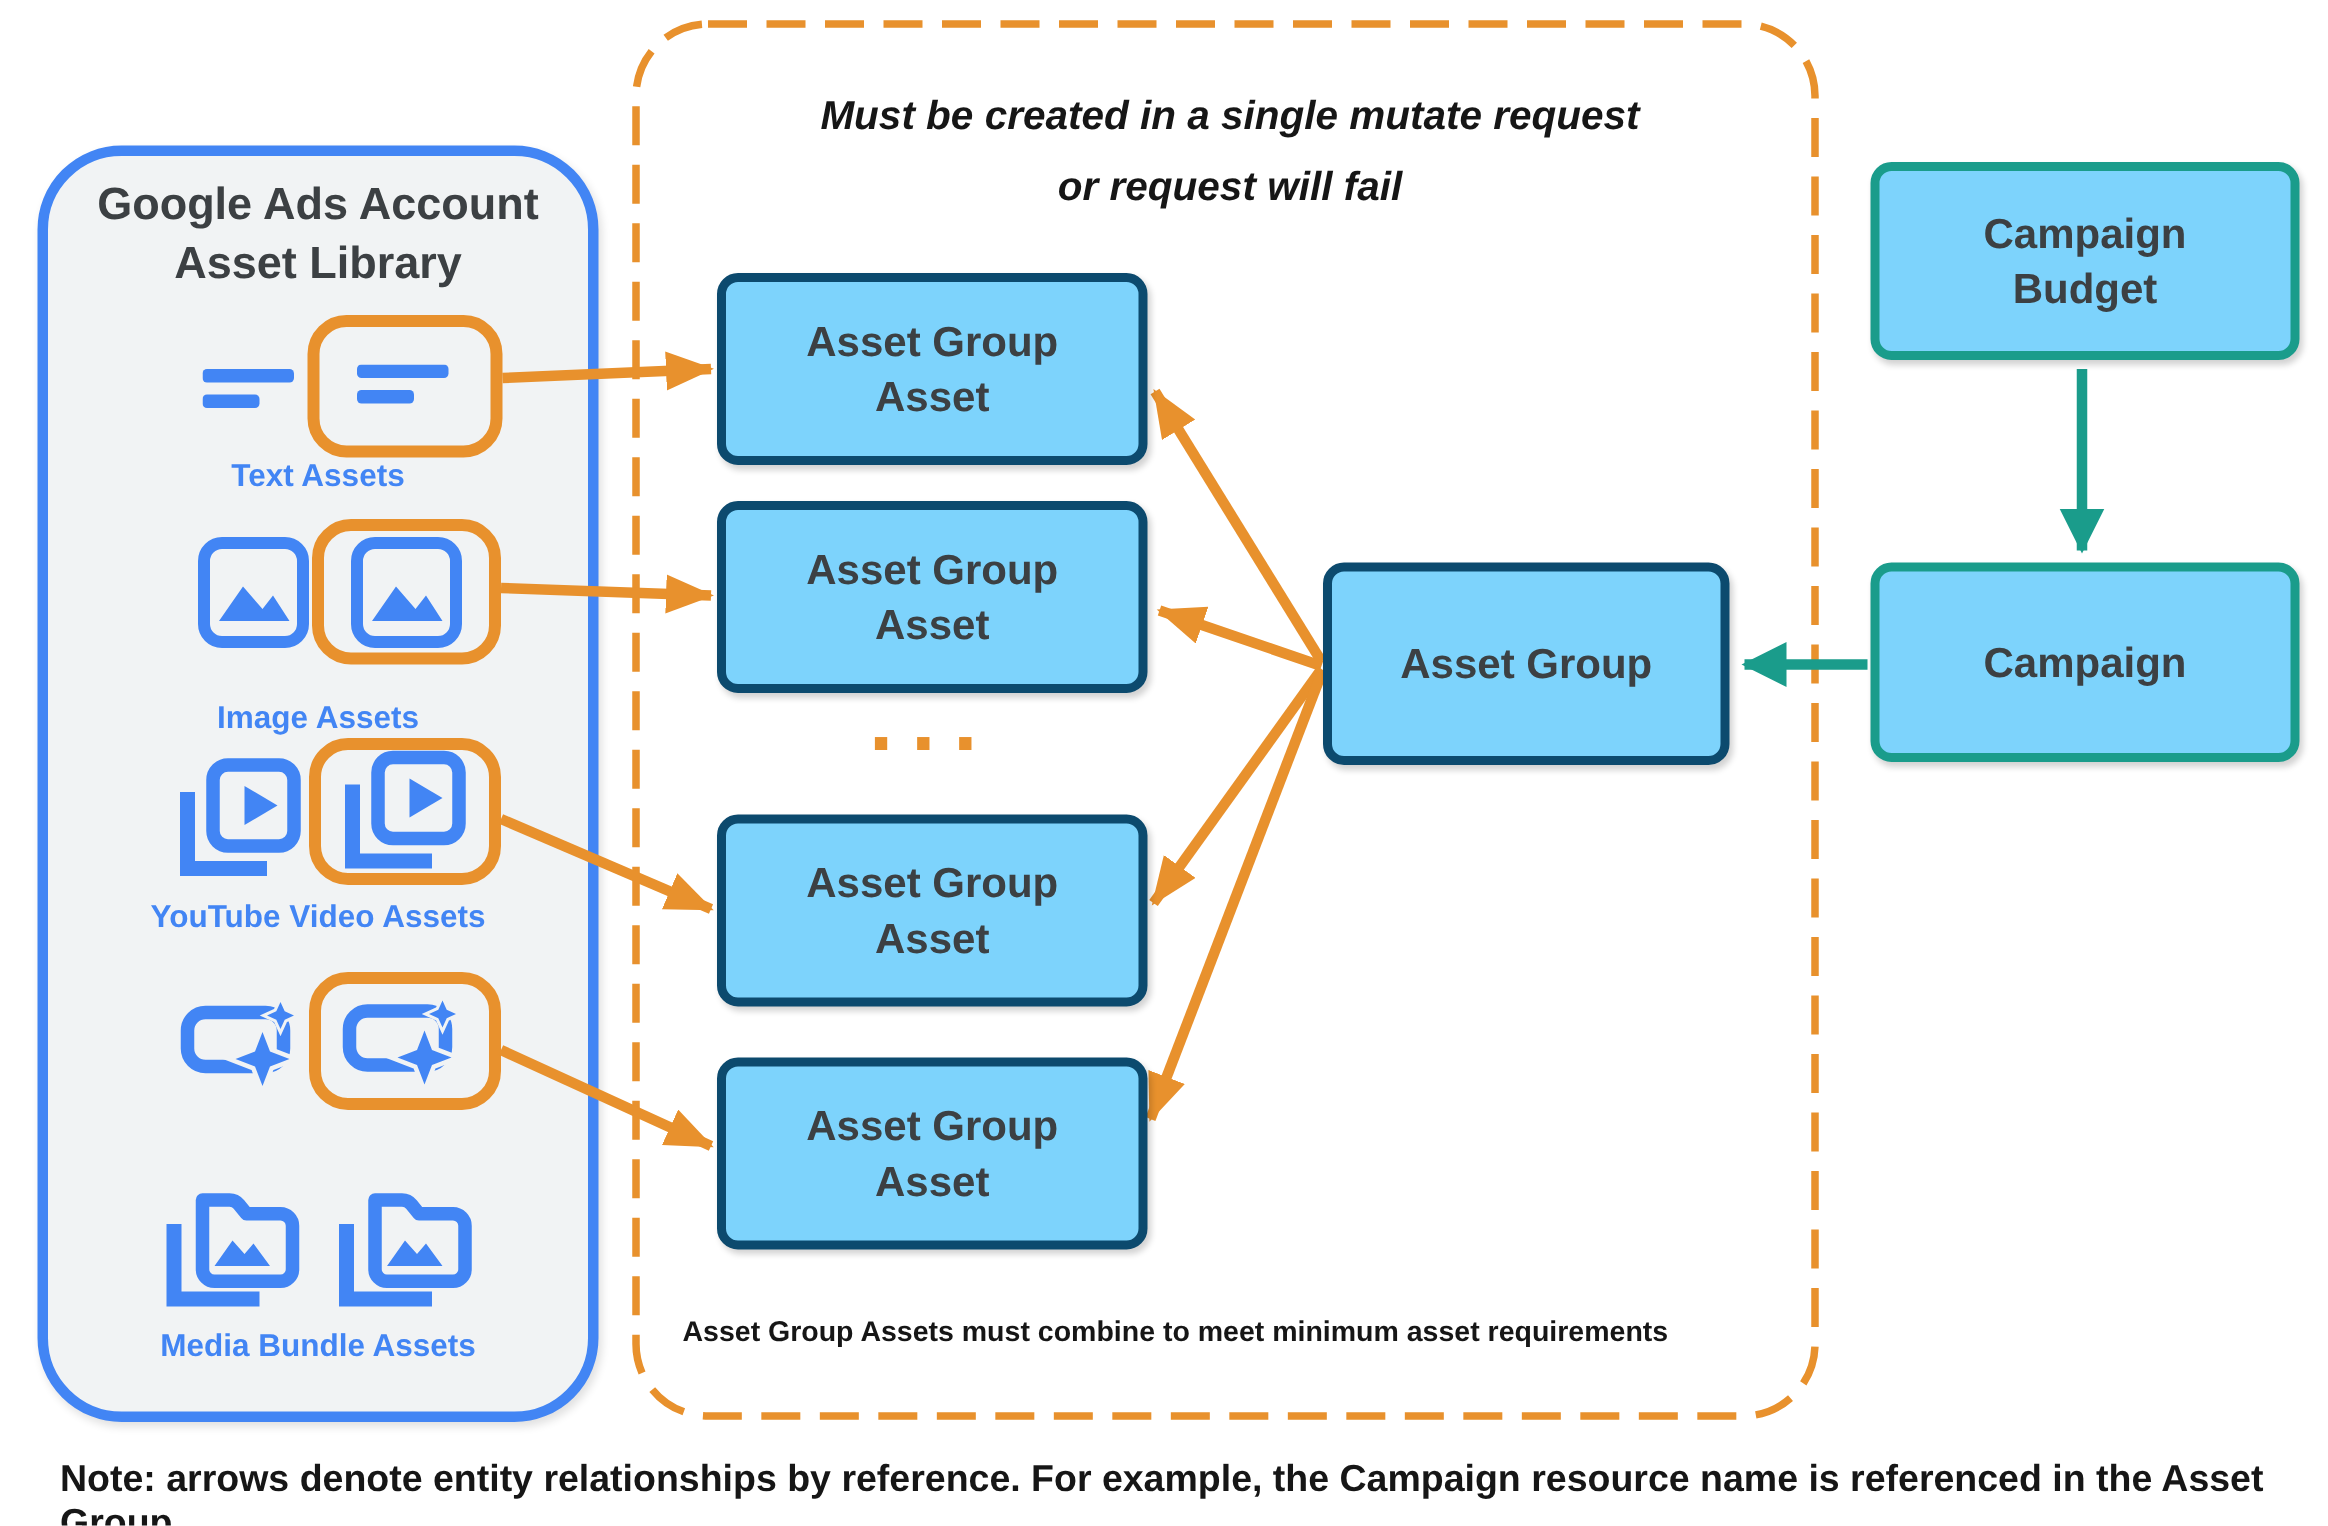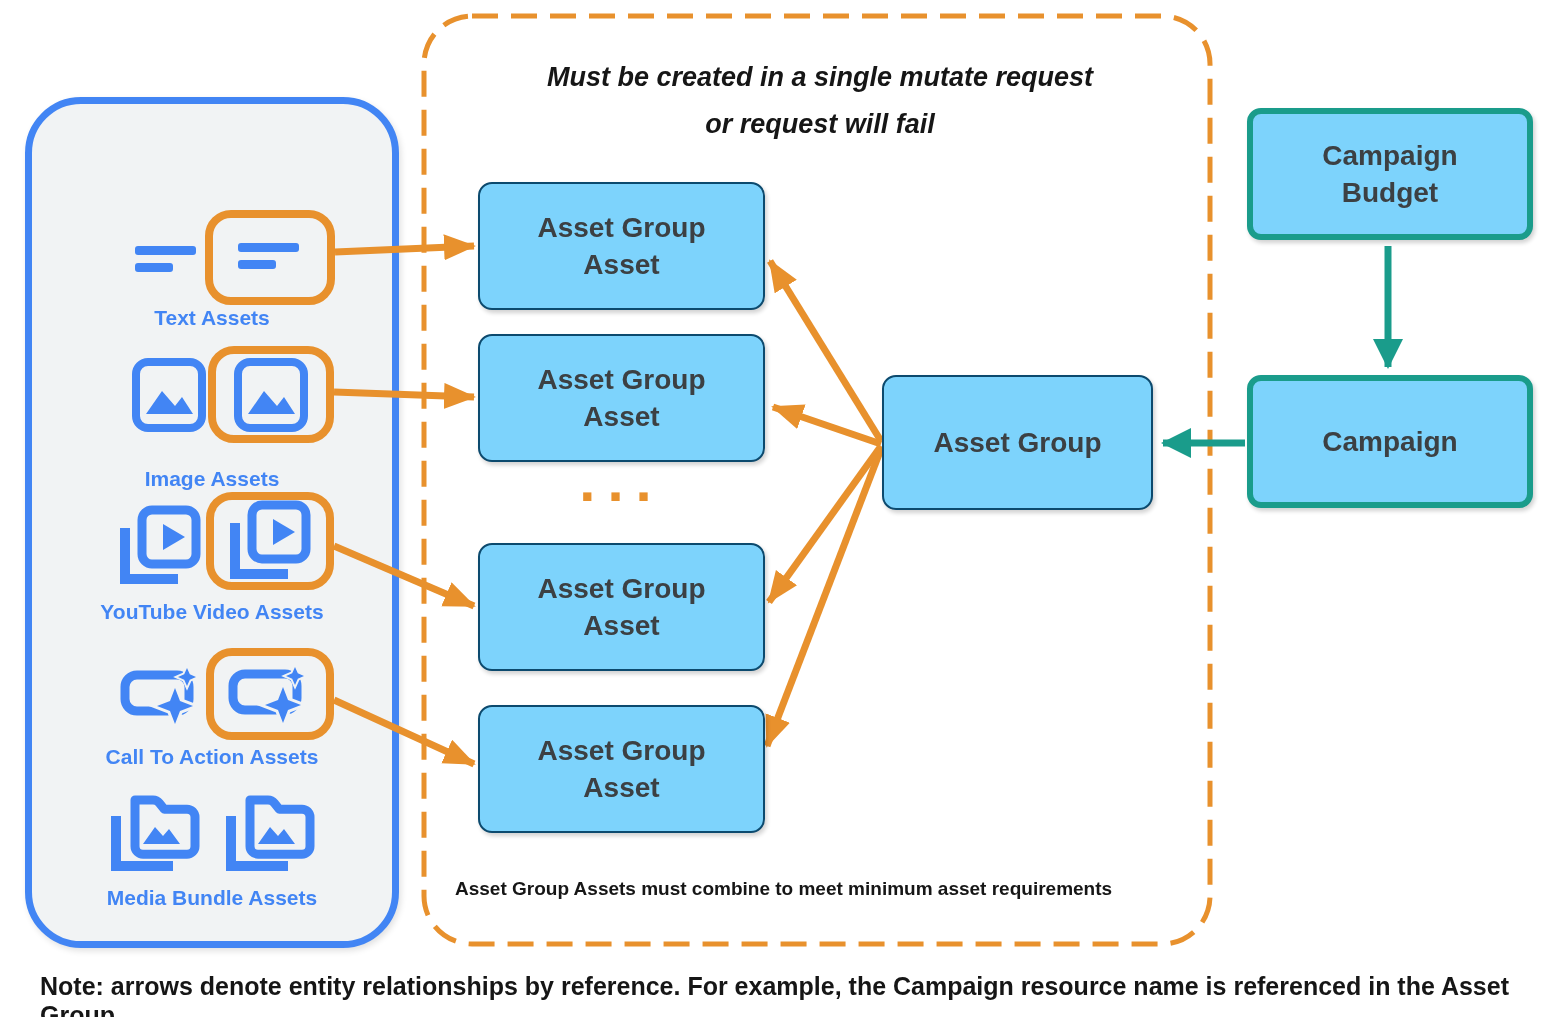--- a/index.html
+++ b/index.html
@@ -16,41 +16,43 @@
          font-weight:bold;font-size:21px;color:#4285f4;}
   .icon-box{position:absolute;box-sizing:border-box;border:8px solid #e8912d;border-radius:26px;
          display:flex;align-items:center;justify-content:center;}
   .ic{position:absolute;display:block;}
 
   
   .node{position:absolute;box-sizing:border-box;background:#7dd3fc;border-radius:14px;
         display:flex;align-items:center;justify-content:center;text-align:center;
         font-weight:bold;color:#3c4043;font-size:28px;line-height:37px;white-space:pre-line;
         box-shadow:2px 3px 4px rgba(0,0,0,0.18);}
-  .orange-node{border:2px solid #0c4a6e;}
+  .orange-node{border:6px solid #0c4a6e;}
   .teal-node{border:6px solid #1a9c8b;}
 
   .mutate-title{position:absolute;left:450px;top:54px;width:740px;text-align:center;
         font-style:italic;font-weight:bold;font-size:27px;line-height:47px;color:#161616;
         white-space:pre-line;}
   .ellipsis{position:absolute;left:478px;top:452px;width:287px;text-align:center;
         font-weight:900;font-size:58px;line-height:58px;letter-spacing:12px;color:#e8912d;}
   .footnote{position:absolute;left:455px;top:878px;width:726px;text-align:left;
         font-weight:bold;font-size:19px;color:#161616;}
   .note{position:absolute;left:40px;top:972px;width:1480px;text-align:left;
         font-weight:bold;font-size:25px;color:#161616;}
 
   svg.arrows{position:absolute;left:0;top:0;width:1552px;height:1017px;}
 </style>
 </head>
 <body>
 
 <div class="stage">
 
   <div class="panel">
+    <div class="panel-title">Google Ads Account
+Asset Library</div>
 
     <svg class="ic" style="left:103px;top:142px" width="64" height="30" viewBox="0 0 64 30">
       <rect x="0" y="0" width="61" height="9" rx="3" fill="#4285f4"></rect>
       <rect x="0" y="17" width="38" height="9" rx="3" fill="#4285f4"></rect>
     </svg>
     <div class="icon-box" style="left:173px;top:106px;width:130px;height:95px">
       <svg width="64" height="30" viewBox="0 0 64 30">
         <rect x="0" y="0" width="61" height="9" rx="3" fill="#4285f4"></rect>
         <rect x="0" y="17" width="38" height="9" rx="3" fill="#4285f4"></rect>
       </svg>
@@ -88,21 +90,20 @@
       <path d="M55,28 L60,41 L73,46 L60,51 L55,64 L50,51 L37,46 L50,41 Z" fill="#4285f4" stroke="#f1f3f4" stroke-width="6" paint-order="stroke"></path>
       <path d="M67,8 L69.8,14.2 L76,17 L69.8,19.8 L67,26 L64.2,19.8 L58,17 L64.2,14.2 Z" fill="#4285f4" stroke="#f1f3f4" stroke-width="4" paint-order="stroke"></path>
     </svg>
     <div class="icon-box" style="left:174px;top:544px;width:128px;height:92px">
       <svg width="84" height="70" viewBox="0 0 84 70">
         <rect x="5" y="15" width="64" height="36" rx="12" fill="none" stroke="#4285f4" stroke-width="9"></rect>
         <path d="M55,28 L60,41 L73,46 L60,51 L55,64 L50,51 L37,46 L50,41 Z" fill="#4285f4" stroke="#f1f3f4" stroke-width="6" paint-order="stroke"></path>
         <path d="M67,8 L69.8,14.2 L76,17 L69.8,19.8 L67,26 L64.2,19.8 L58,17 L64.2,14.2 Z" fill="#4285f4" stroke="#f1f3f4" stroke-width="4" paint-order="stroke"></path>
       </svg>
     </div>
-    <div class="asset-label" style="top:641px">Call To Action Assets</div>
 
     <svg class="ic" style="left:75px;top:684px" width="94" height="86" viewBox="0 0 94 86">
       <path d="M9,28 L9,78 L66,78" fill="none" stroke="#4285f4" stroke-width="10"></path>
       <path d="M28,12 h18 c2.5,0 4.8,1.1 6.3,3 l5,6.2 H80 c4.4,0 8,3.6 8,8 v29 c0,4.4 -3.6,8 -8,8 H36 c-4.4,0 -8,-3.6 -8,-8 Z" fill="#f1f3f4" stroke="#4285f4" stroke-width="9" stroke-linejoin="round"></path>
       <path d="M36,56 L48,39 L56,48 L62,41 L73,56 Z" fill="#4285f4"></path>
     </svg>
     <svg class="ic" style="left:190px;top:684px" width="94" height="86" viewBox="0 0 94 86">
       <path d="M9,28 L9,78 L66,78" fill="none" stroke="#4285f4" stroke-width="10"></path>
       <path d="M28,12 h18 c2.5,0 4.8,1.1 6.3,3 l5,6.2 H80 c4.4,0 8,3.6 8,8 v29 c0,4.4 -3.6,8 -8,8 H36 c-4.4,0 -8,-3.6 -8,-8 Z" fill="#f1f3f4" stroke="#4285f4" stroke-width="9" stroke-linejoin="round"></path>
       <path d="M36,56 L48,39 L56,48 L62,41 L73,56 Z" fill="#4285f4"></path>

